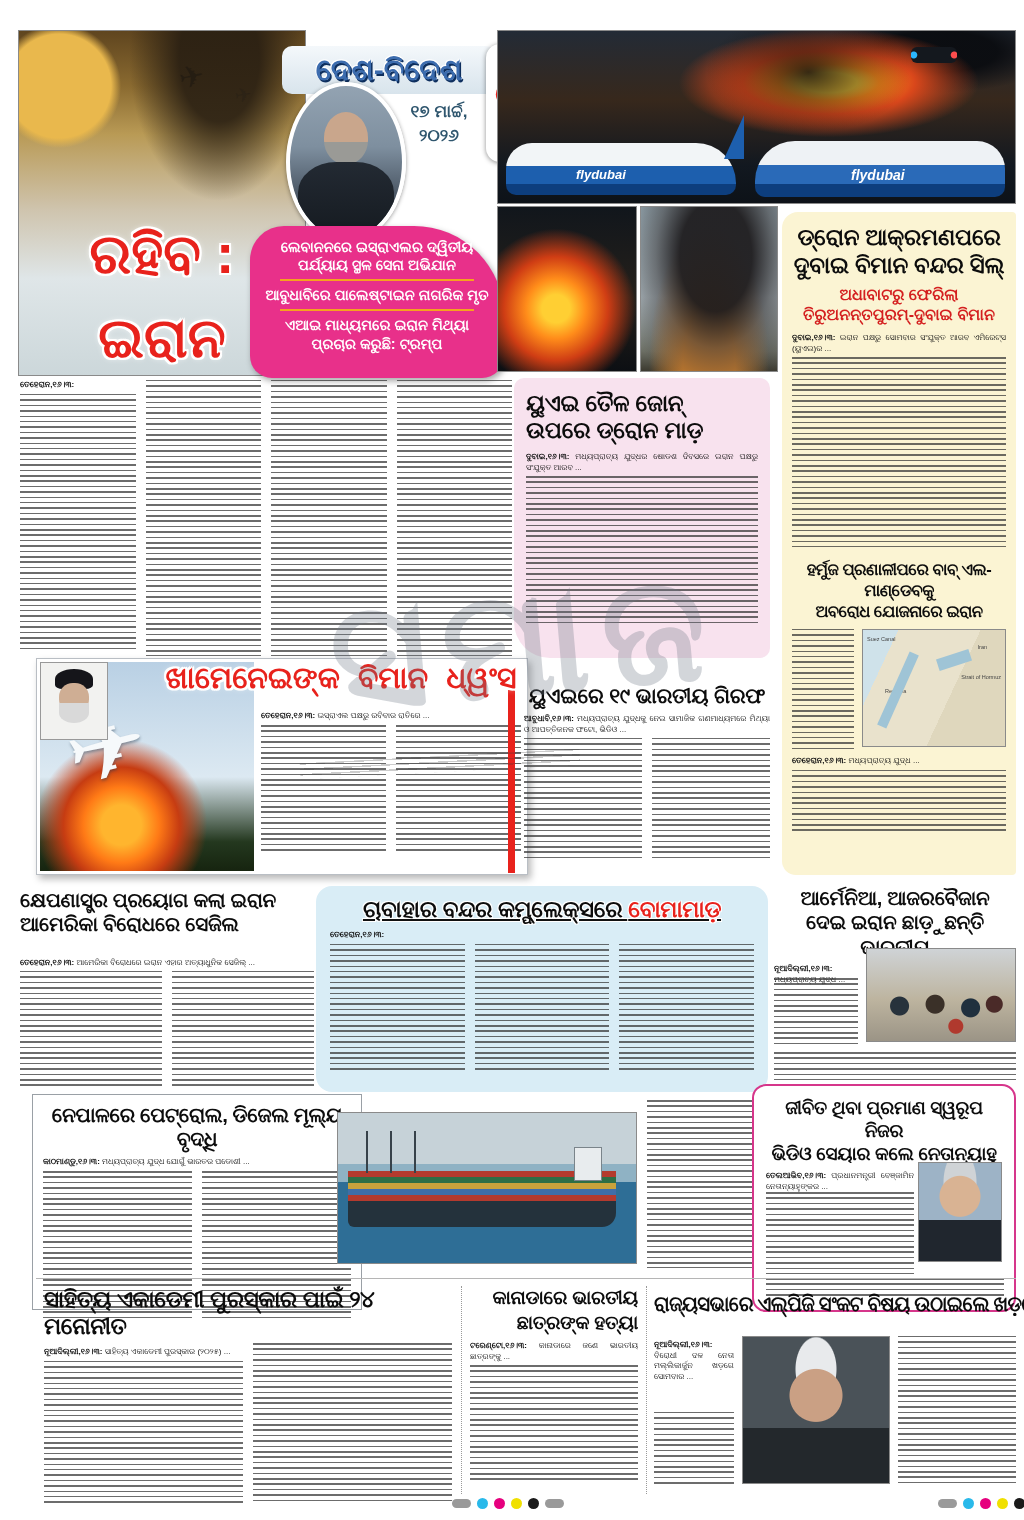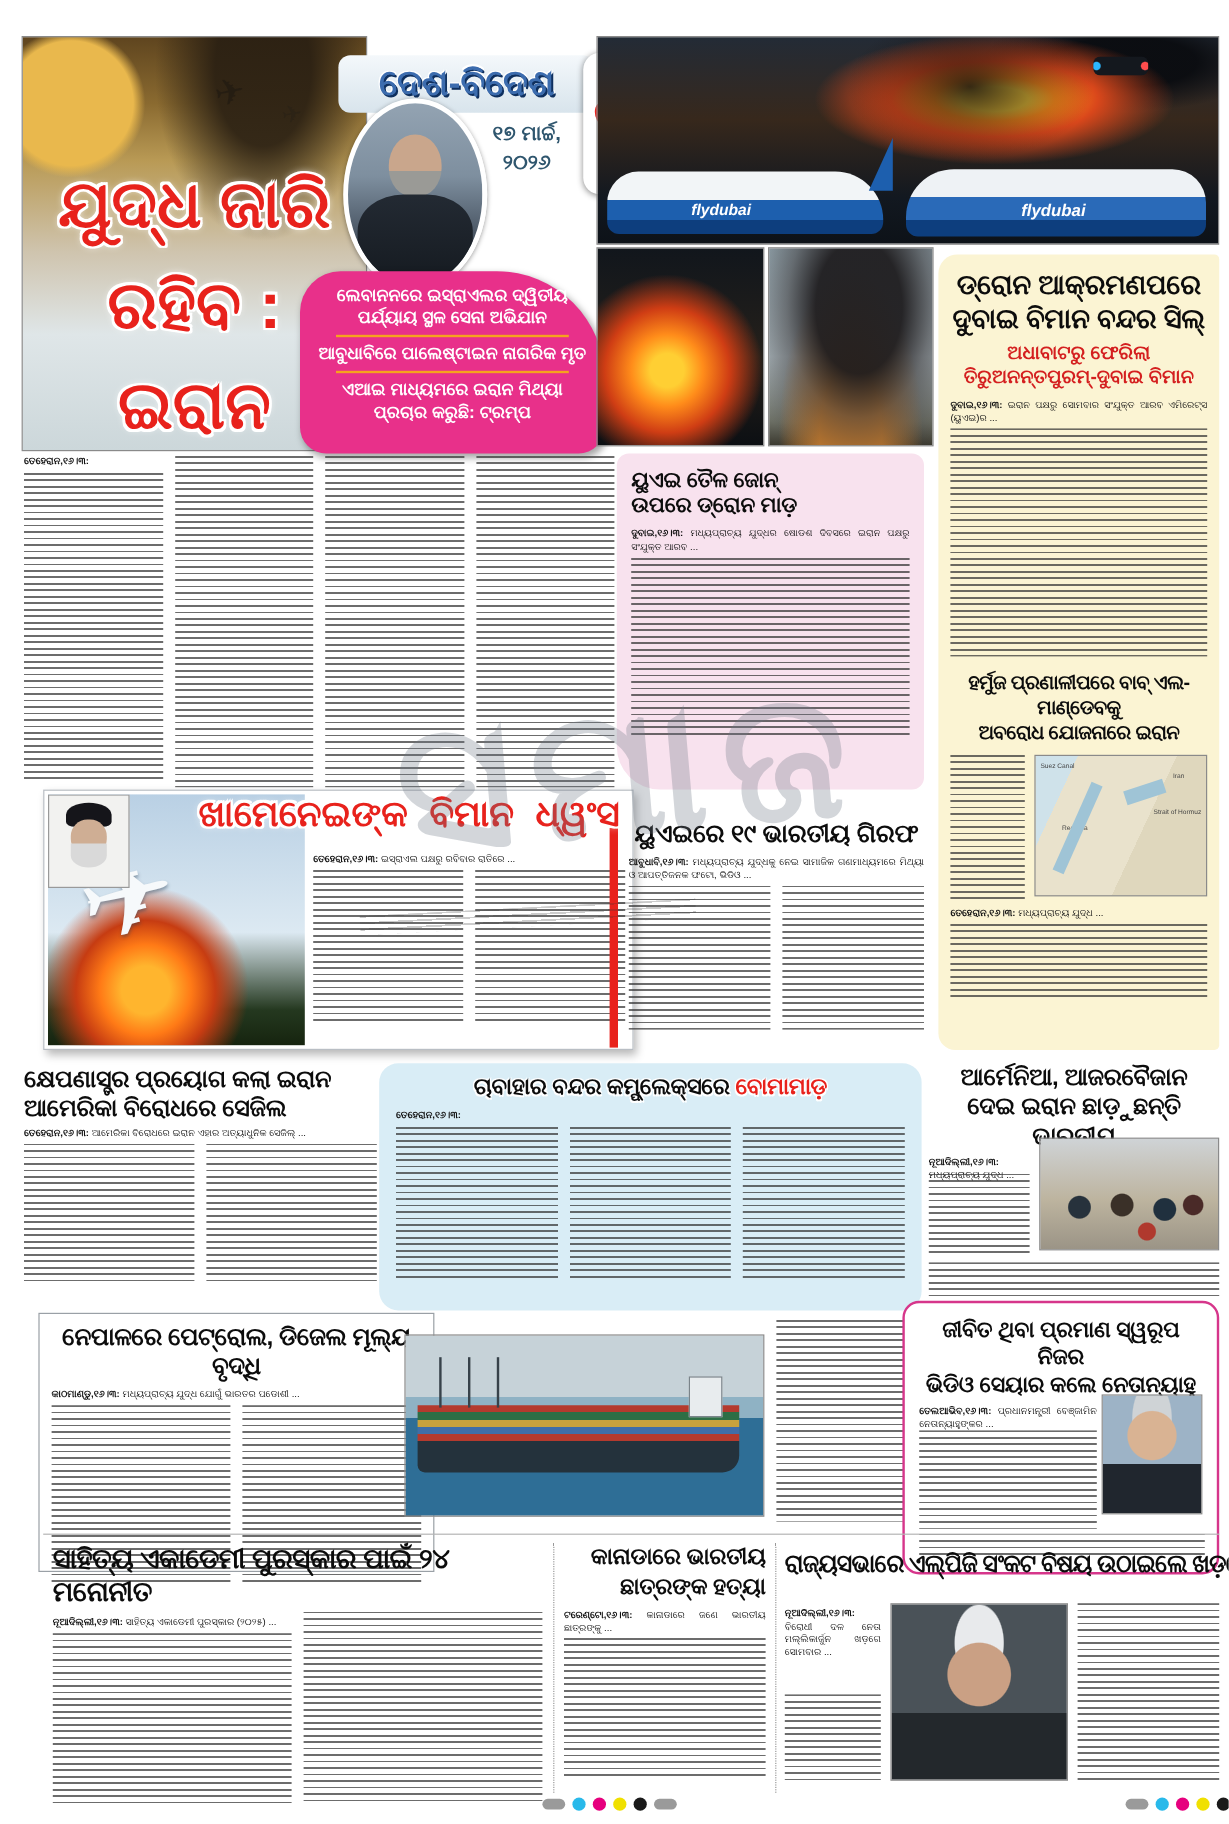--- a/index.html
+++ b/index.html
@@ -30,21 +30,20 @@
 
 <div class="page">
 
   <div class="abs photo" style="left:18px;top:30px;width:288px;height:346px;
               background:
                 radial-gradient(circle at 14% 16%, #e9b84d 0 52px, rgba(233,184,77,0) 62px),
                 radial-gradient(ellipse at 70% 8%, rgba(40,30,18,.9) 0 40px, rgba(40,30,18,0) 90px),
                 linear-gradient(180deg,#5f451f 0%,#8a6a30 16%,#b99a55 30%,#cfc4ae 52%,#dfe6e8 72%,#ccd7da 100%);">
     <span style="position:absolute;left:160px;top:28px;font-size:30px;color:#241c12;transform:rotate(-12deg);opacity:.85;">✈</span>
     <span style="position:absolute;left:216px;top:52px;font-size:20px;color:#2b2216;transform:rotate(-10deg);opacity:.75;">✈</span>
-    <div class="abs red-outline" style="left:0;top:112px;width:100%;text-align:center;font-size:55px;line-height:1;">ଯୁଦ୍ଧ ଜାରି</div>
     <div class="abs red-outline" style="left:0;top:196px;width:100%;text-align:center;font-size:55px;line-height:1;">ରହିବ :</div>
     <div class="abs red-outline" style="left:0;top:280px;width:100%;text-align:center;font-size:55px;line-height:1;">ଇରାନ</div>
   </div>
 
   <div class="abs" style="left:282px;top:46px;width:214px;height:48px;border-radius:10px;
               background:linear-gradient(180deg,#f4f8fb,#d8e4ec);"></div>
   <div class="abs" style="left:282px;top:46px;width:214px;height:48px;line-height:48px;text-align:center;
               font-size:30px;font-weight:800;color:#3c6cae;
               text-shadow:1.5px 1.5px 0 #0e2f5e,-1px -1px 0 #ffffff,1px -1px 0 #ffffff;">ଦେଶ-ବିଦେଶ</div>
 
@@ -172,21 +171,21 @@
     <div>
         <div class="tx" style="height:276px;"></div>
       </div>
     <div>
         <div class="tx" style="height:276px;"></div>
       </div>
   </div>
 
   <div class="abs" style="left:514px;top:378px;width:256px;height:280px;background:#f8e2ee;border-radius:10px 10px 10px 36px;
               padding:12px 12px;box-sizing:border-box;">
-    <div class="hb" style="font-size:18px;line-height:1.18;">
+    <div class="hb" style="font-size:23px;line-height:1.18;">
       <div>ୟୁଏଇ ତୈଳ ଜୋନ୍</div>
       <div>ଉପରେ ଡ୍ରୋନ ମାଡ଼</div>
     </div>
     <p class="exc" style="margin-top:8px;">
       <span class="dl">ଦୁବାଇ,୧୬।୩:</span>
       <span>ମଧ୍ୟପ୍ରାଚ୍ୟ ଯୁଦ୍ଧର ଷୋଡଶ ଦିବସରେ ଇରାନ ପକ୍ଷରୁ ସଂଯୁକ୍ତ ଆରବ ...</span>
     </p>
     <div class="tx" style="height:150px;"></div>
   </div>
 
@@ -242,38 +241,38 @@
           <div class="tx" style="height:120px;"></div>
         </div>
     </div>
   </div>
 
   <div class="abs" style="left:20px;top:888px;width:294px;height:198px;">
     <div class="hb" style="font-size:20px;line-height:1.22;">
       <div>କ୍ଷେପଣାସ୍ତ୍ର ପ୍ରୟୋଗ କଲା ଇରାନ</div>
       <div>ଆମେରିକା ବିରୋଧରେ ସେଜିଲ</div>
     </div>
-    <p class="exc" style="margin-top:3px;">
+    <p class="exc" style="margin-top:21px;">
       <span class="dl">ତେହେରାନ,୧୬।୩:</span>
       <span>ଆମେରିକା ବିରୋଧରେ ଇରାନ ଏହାର ଅତ୍ୟାଧୁନିକ ସେଜିଲ୍ ...</span>
     </p>
     <div class="cols" style="height:118px;">
       <div>
           <div class="tx" style="height:118px;"></div>
         </div>
       <div>
           <div class="tx" style="height:118px;"></div>
         </div>
     </div>
   </div>
 
   <div class="abs" style="left:316px;top:886px;width:452px;height:206px;background:#d9edf6;border-radius:16px;
               padding:10px 14px;box-sizing:border-box;">
-    <div class="ctr" style="font-size:19px;font-weight:800;letter-spacing:-.4px;
-                text-shadow:-1px -1px 0 #fff,1px -1px 0 #fff,-1px 1px 0 #fff,1px 1px 0 #fff;">
+    <div class="ctr" style="font-size:23px;font-weight:800;letter-spacing:-.4px;
+                text-shadow:-1px -1px 0 #fff,1px -1px 0 #fff,-1px 1px 0 #fff,1px 1px 0 #fff;text-decoration:underline;">
       <span style="color:#0c0c0c;">ଚାବାହାର ବନ୍ଦର କମ୍ପ୍ଲେକ୍ସରେ </span><span style="color:#e8221c;">ବୋମାମାଡ଼</span>
     </div>
     <p class="exc" style="margin-top:7px;">
       <span class="dl">ତେହେରାନ,୧୬।୩:</span>
       <span></span>
     </p>
     <div class="cols" style="height:128px;">
       <div>
           <div class="tx" style="height:128px;"></div>
         </div>

